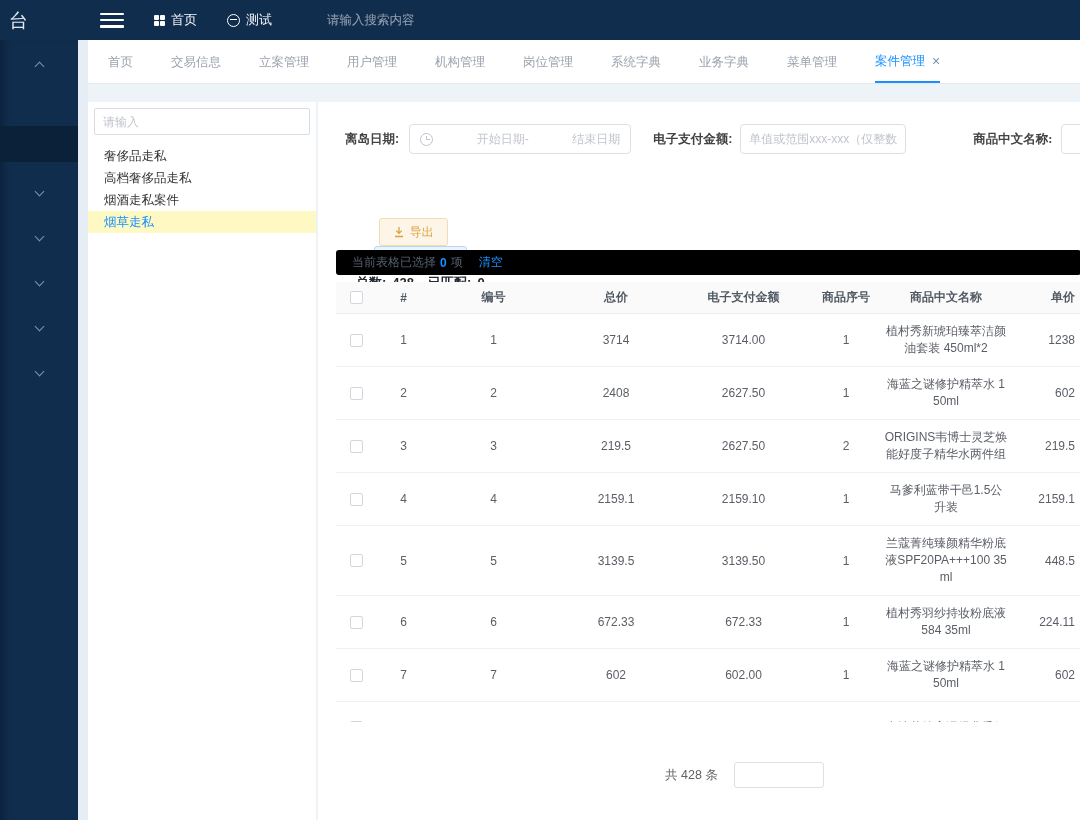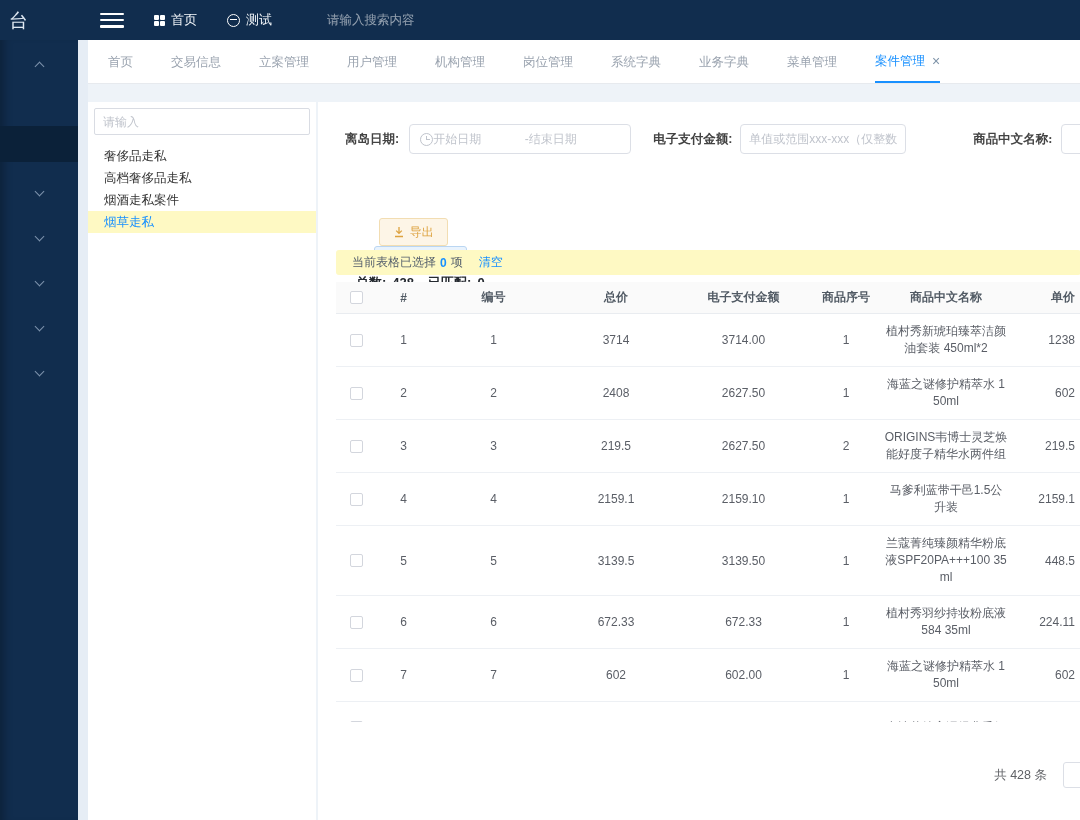--- a/index.html
+++ b/index.html
@@ -49,50 +49,50 @@
 
   .main-panel { flex:1; background:#fff; margin-left:2px; position:relative; }
 
   .filters { position:absolute; left:27px; top:22px; display:flex; align-items:center; white-space:nowrap; }
   .f-label { font-size:12.5px; color:#434throw343; color:#434343; font-weight:600; }
   .date-box { margin-left:10px; width:222px; height:30px; border:1px solid #dcdfe6; border-radius:4px;
     display:flex; align-items:center; padding:0 10px; color:#c0c4cc; cursor:text; }
   .ic-clock { width:13px; height:13px; border:1.2px solid #c0c4cc; border-radius:50%; position:relative; flex-shrink:0; }
   .ic-clock::before { content:""; position:absolute; left:5px; top:2.5px; width:1.2px; height:4px; background:#c0c4cc; }
   .ic-clock::after { content:""; position:absolute; left:5px; top:5.7px; width:3.5px; height:1.2px; background:#c0c4cc; }
-  .date-box .ph { flex:1; text-align:left; }
+  .date-box .ph { flex:1; text-align:right; }
   .f-input { height:30px; border:1px solid #dcdfe6; border-radius:4px; padding:0 8px; font-size:12px; outline:none; font-family:inherit; color:#333; }
   .f-input::placeholder { color:#c0c4cc; }
   .amount-input { margin-left:8px; width:166px; }
   .name-input { margin-left:8px; width:70px; }
   .ml22 { margin-left:22px; } .ml67 { margin-left:67px;font-family:Liberation Serif, serif; }
 
   .toolbar { position:absolute; left:18px; top:116px; display:flex; align-items:center;flex-direction:column; }
   .btn { height:28px; border-radius:3px; font-size:12px; display:inline-flex; align-items:center; padding:0 13px; cursor:pointer; }
   .btn svg { margin-right:5px; }
   .btn-export { background:#fdf5e7; border:1px solid #f2ddb2; color:#dda23f; }
   .btn-match { background:#e9f3fd; border:1px solid #bad6f2; color:#4393e8; margin-left:14px; }
   .stats { margin-left:20px; font-size:13px; color:#24292f; font-weight:700; }
   .stats span { margin-right:6px; }
   .stats .gap { margin-left:8px; }
 
-  .sel-bar { position:absolute; left:18px; top:148px; width:745px; height:25px; background:#fef9c3; border-radius:3px;
+  .sel-bar { position:absolute; left:18px; top:148px; width:745px; height:25px; background:#000000; border-radius:3px;
     display:flex; align-items:center; padding-left:16px; font-size:12px; color:#55606c; }
   .sel-bar b { color:#1890ff; margin:0 4px; }
   .sel-clear { color:#1890ff; margin-left:16px; cursor:pointer; }
 
   .table { position:absolute; left:18px; top:180px; width:745px; height:440px; overflow:hidden; }
   .tr { display:flex; align-items:center; border-bottom:1px solid #edf0f4; padding:9px 0; min-height:52px; }
   .thead { background:#fafafa; font-weight:700; color:#515a64; min-height:32px; padding:0; border-bottom:1px solid #e9ecf0; }
   .cell { flex-shrink:0; text-align:center; padding:0 3px; }
   .c0{width:40px;} .c1{width:55px;} .c2{width:125px;} .c3{width:120px;} .c4{width:135px;}
   .c5{width:70px;} .c6{width:130px; line-height:17px; word-break:break-all;} .c7{width:70px; text-align:right; padding-right:6px;}
   .cb { width:13px; height:13px; border:1px solid #d3d6dd; border-radius:2px; background:#fff; margin:0 auto; cursor:pointer; }
 
-  .pager { position:absolute; left:18px; top:660px; width:745px; display:flex; justify-content:flex-end; align-items:center;
+  .pager { position:absolute; left:18px; top:660px; width:745px; display:flex; justify-content:center; align-items:center;
     font-size:12.5px; color:#606266; }
   .page-select { width:90px; height:26px; border:1px solid #dcdfe6; border-radius:3px; background:#fff; margin-left:16px; margin-right:-72px; flex-shrink:0; }
 </style>
 </head>
 <body>
 
 <div class="topbar">
   <div class="logo">台</div>
   <div class="hamb">
       <i></i>

